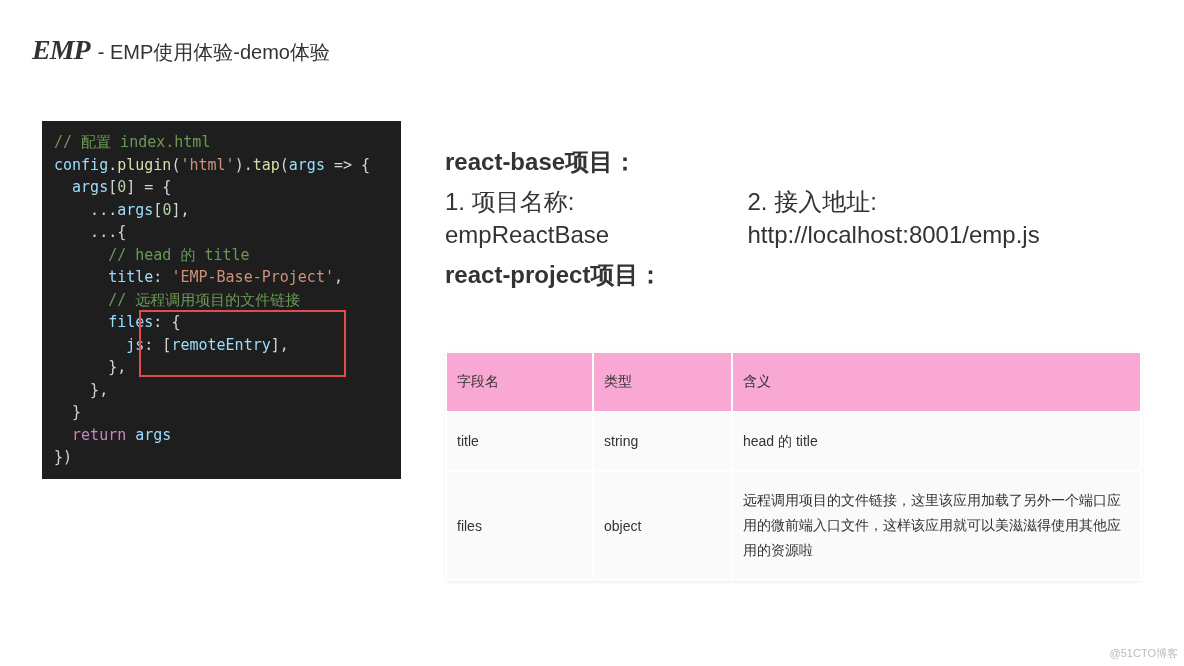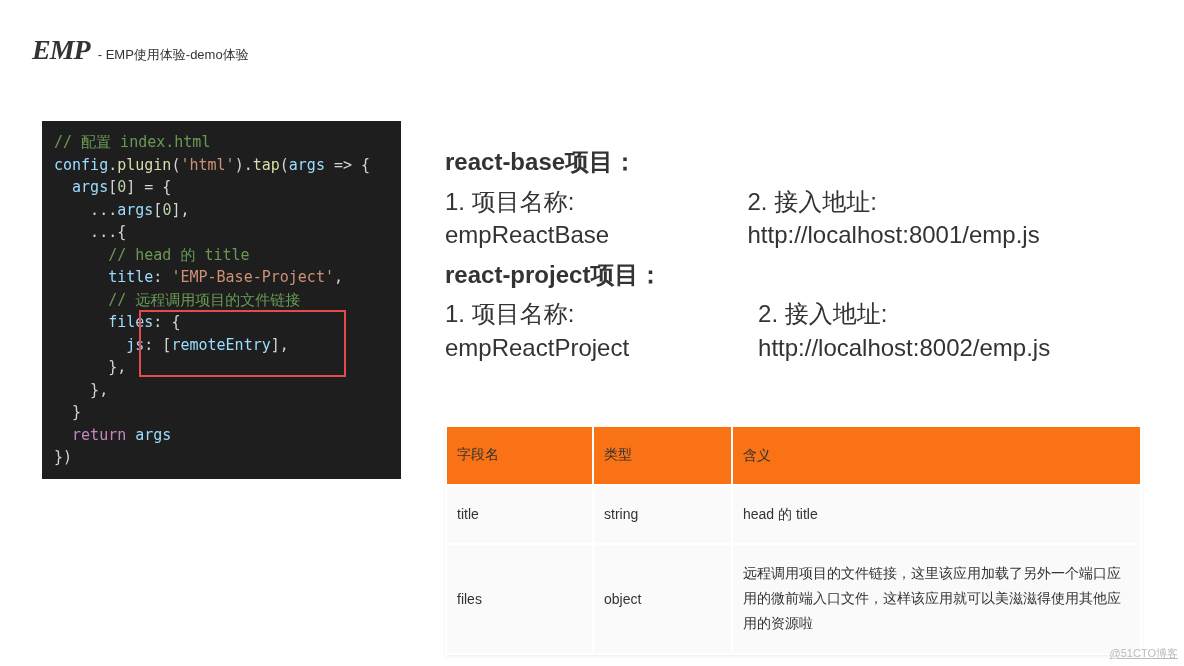--- a/index.html
+++ b/index.html
@@ -18,21 +18,21 @@
     }
     .logo {
       font-size: 28px;
       font-weight: 700;
       font-style: italic;
       letter-spacing: -1px;
       font-family: Georgia, serif;
       margin-right: 8px;
     }
     .subtitle {
-      font-size: 13px;
+      font-size: 20px;
       color: #333;
     }
     .content {
       display: flex;
       padding: 55px 42px 0;
       gap: 44px;
       align-items: flex-start;
     }
     .code-block {
       background: #1e1e1e;
@@ -82,36 +82,35 @@
     table { width: 100%; border-collapse: separate; border-spacing: 2px; border: 0; }
     th, td {
       text-align: left;
       padding: 16px 10px;
       font-size: 14px;
       color: #333;
       font-weight: 400;
       vertical-align: middle;
     }
     th {
-      background: #f97316;
+      background: #f9a8d4;
       font-weight: 400;
     }
     td {
       background: #fafafa;
     }
     .col-name { width: 145px; }
     .col-type { width: 137px; }
     .col-desc { line-height: 1.8; }
     .footer {
       position: absolute;
       bottom: 5px;
       right: 6px;
       font-size: 11px;
       color: #bbb;
-      text-decoration: underline;
     }
   </style>
 </head>
 <body>
 
 <div class="header">
   <span class="logo">EMP</span>
   <span class="subtitle">- EMP使用体验-demo体验</span>
 </div>
 
@@ -136,24 +135,20 @@
     <div class="proj-block">
       <span class="proj-title">react-base项目：</span>
     </div>
     <div class="proj-block proj-line">
       <span>1. 项目名称: empReactBase</span>
       <span>2. 接入地址: http://localhost:8001/emp.js</span>
     </div>
     <div class="proj-block">
       <span class="proj-title">react-project项目：</span>
     </div>
-    <div class="proj-block proj-line">
-      <span>1. 项目名称: empReactProject</span>
-      <span>2. 接入地址: http://localhost:8002/emp.js</span>
-    </div>
 
     <div class="table-wrap">
       <table>
         <thead>
           <tr>
             <th class="col-name">字段名</th>
             <th class="col-type">类型</th>
             <th class="col-desc">含义</th>
           </tr>
         </thead>

